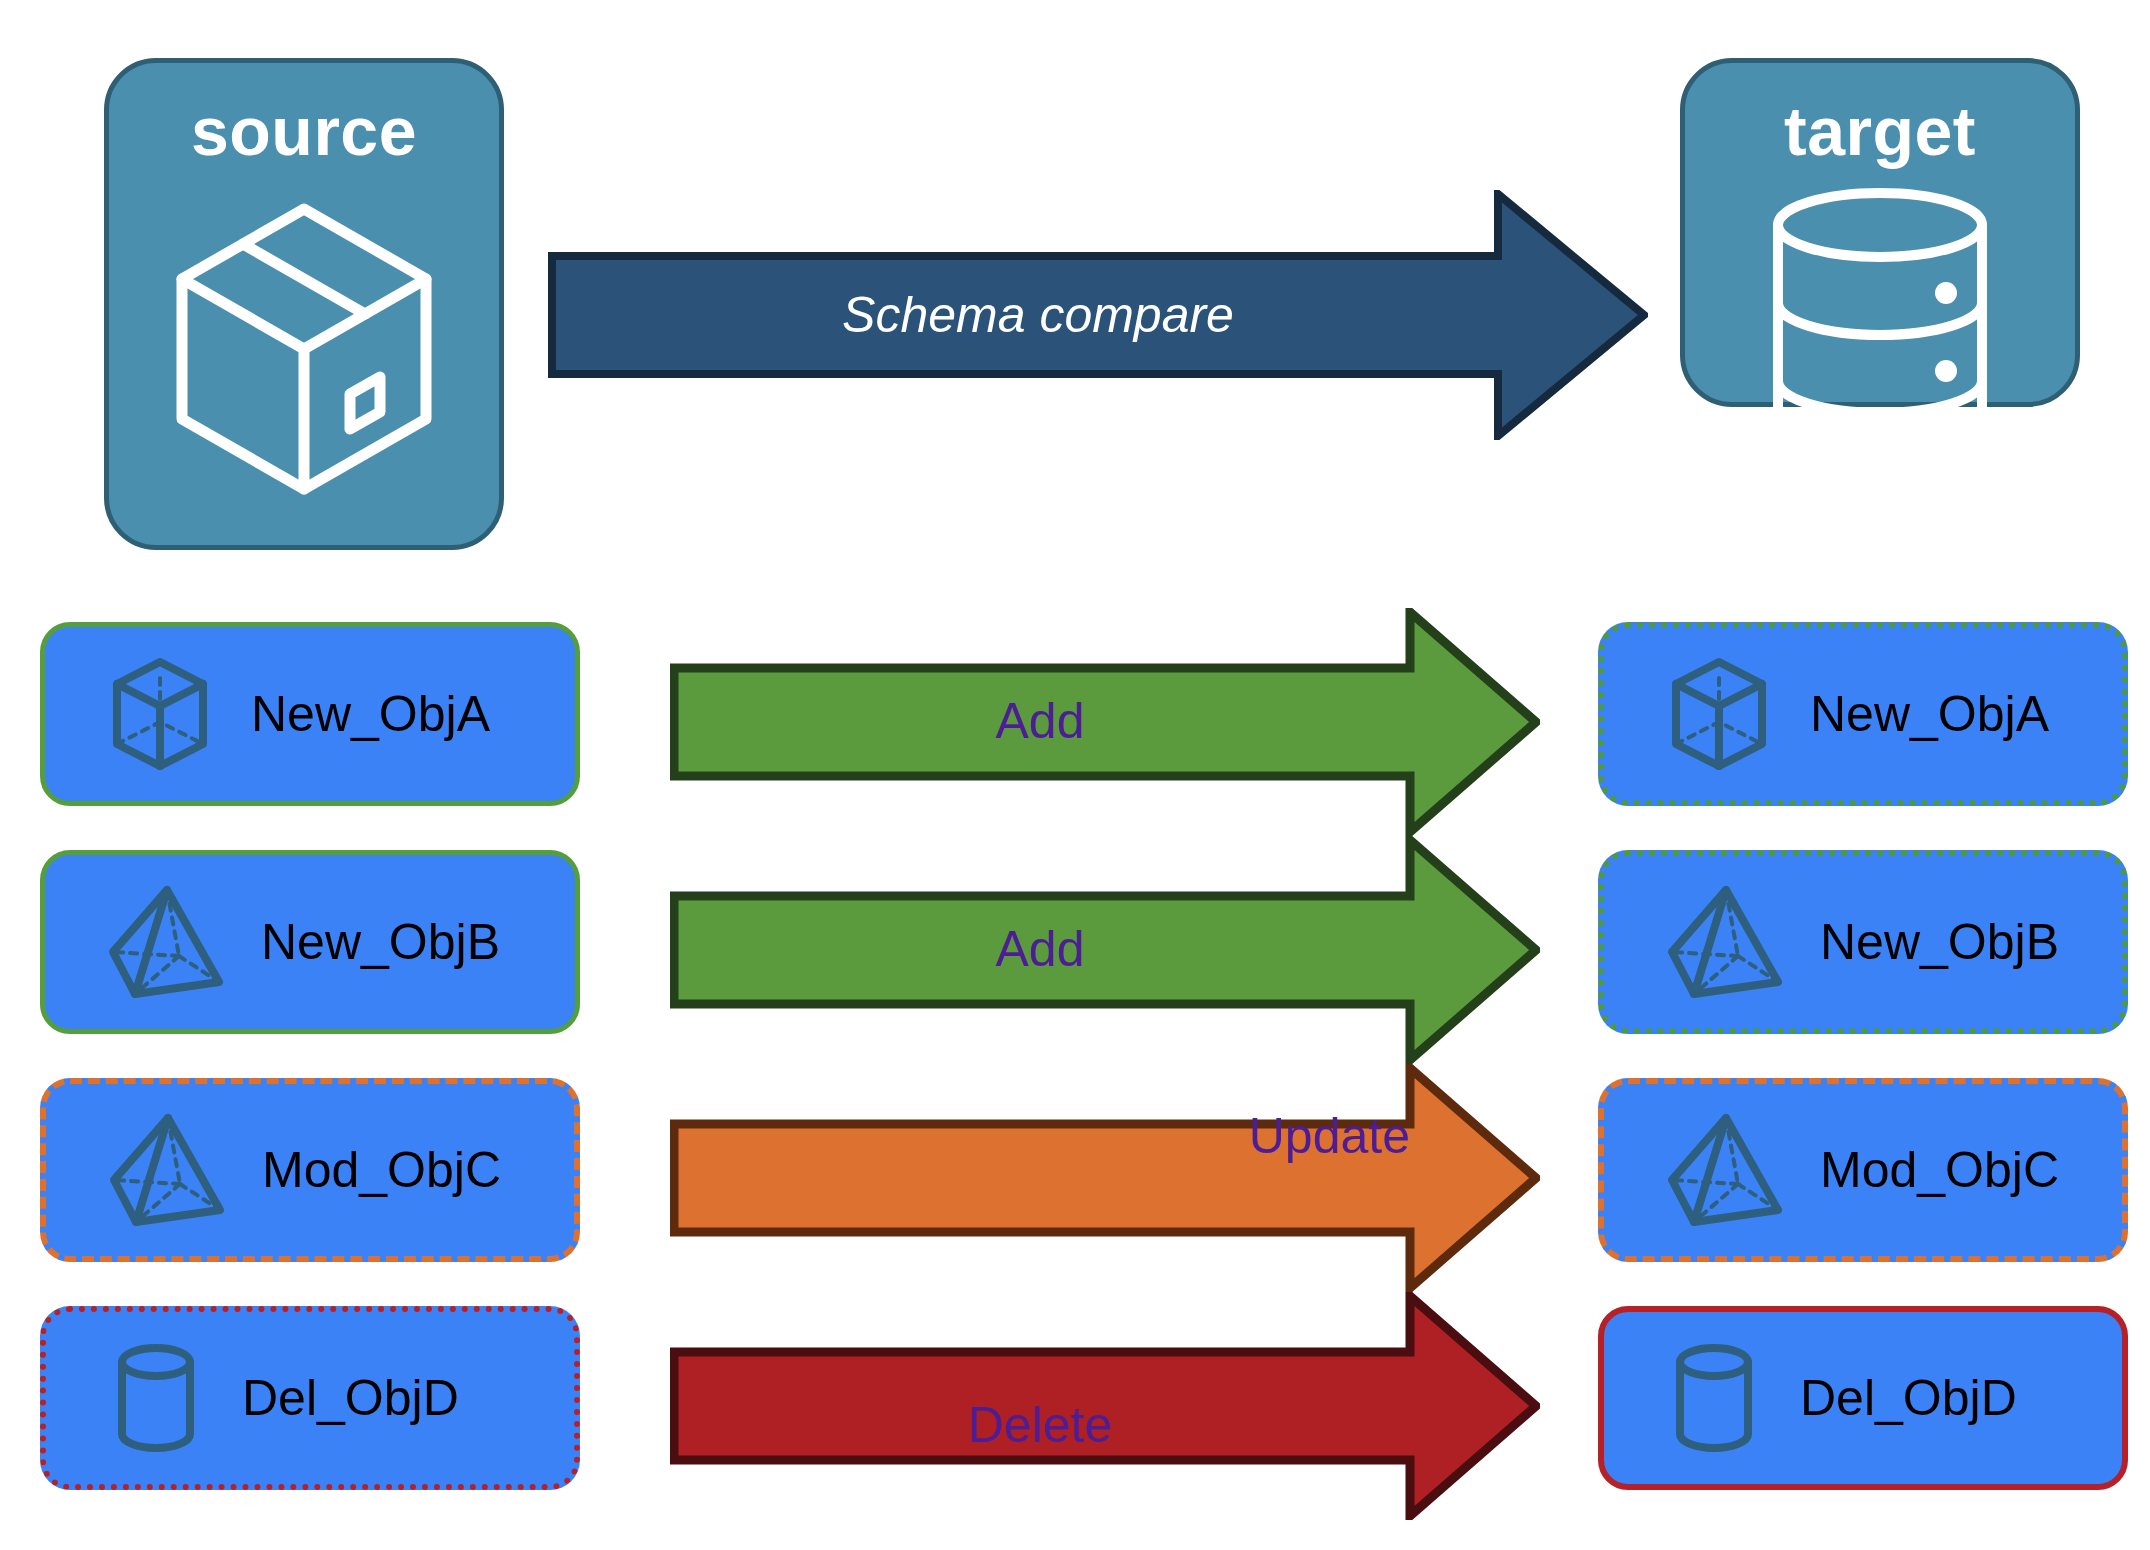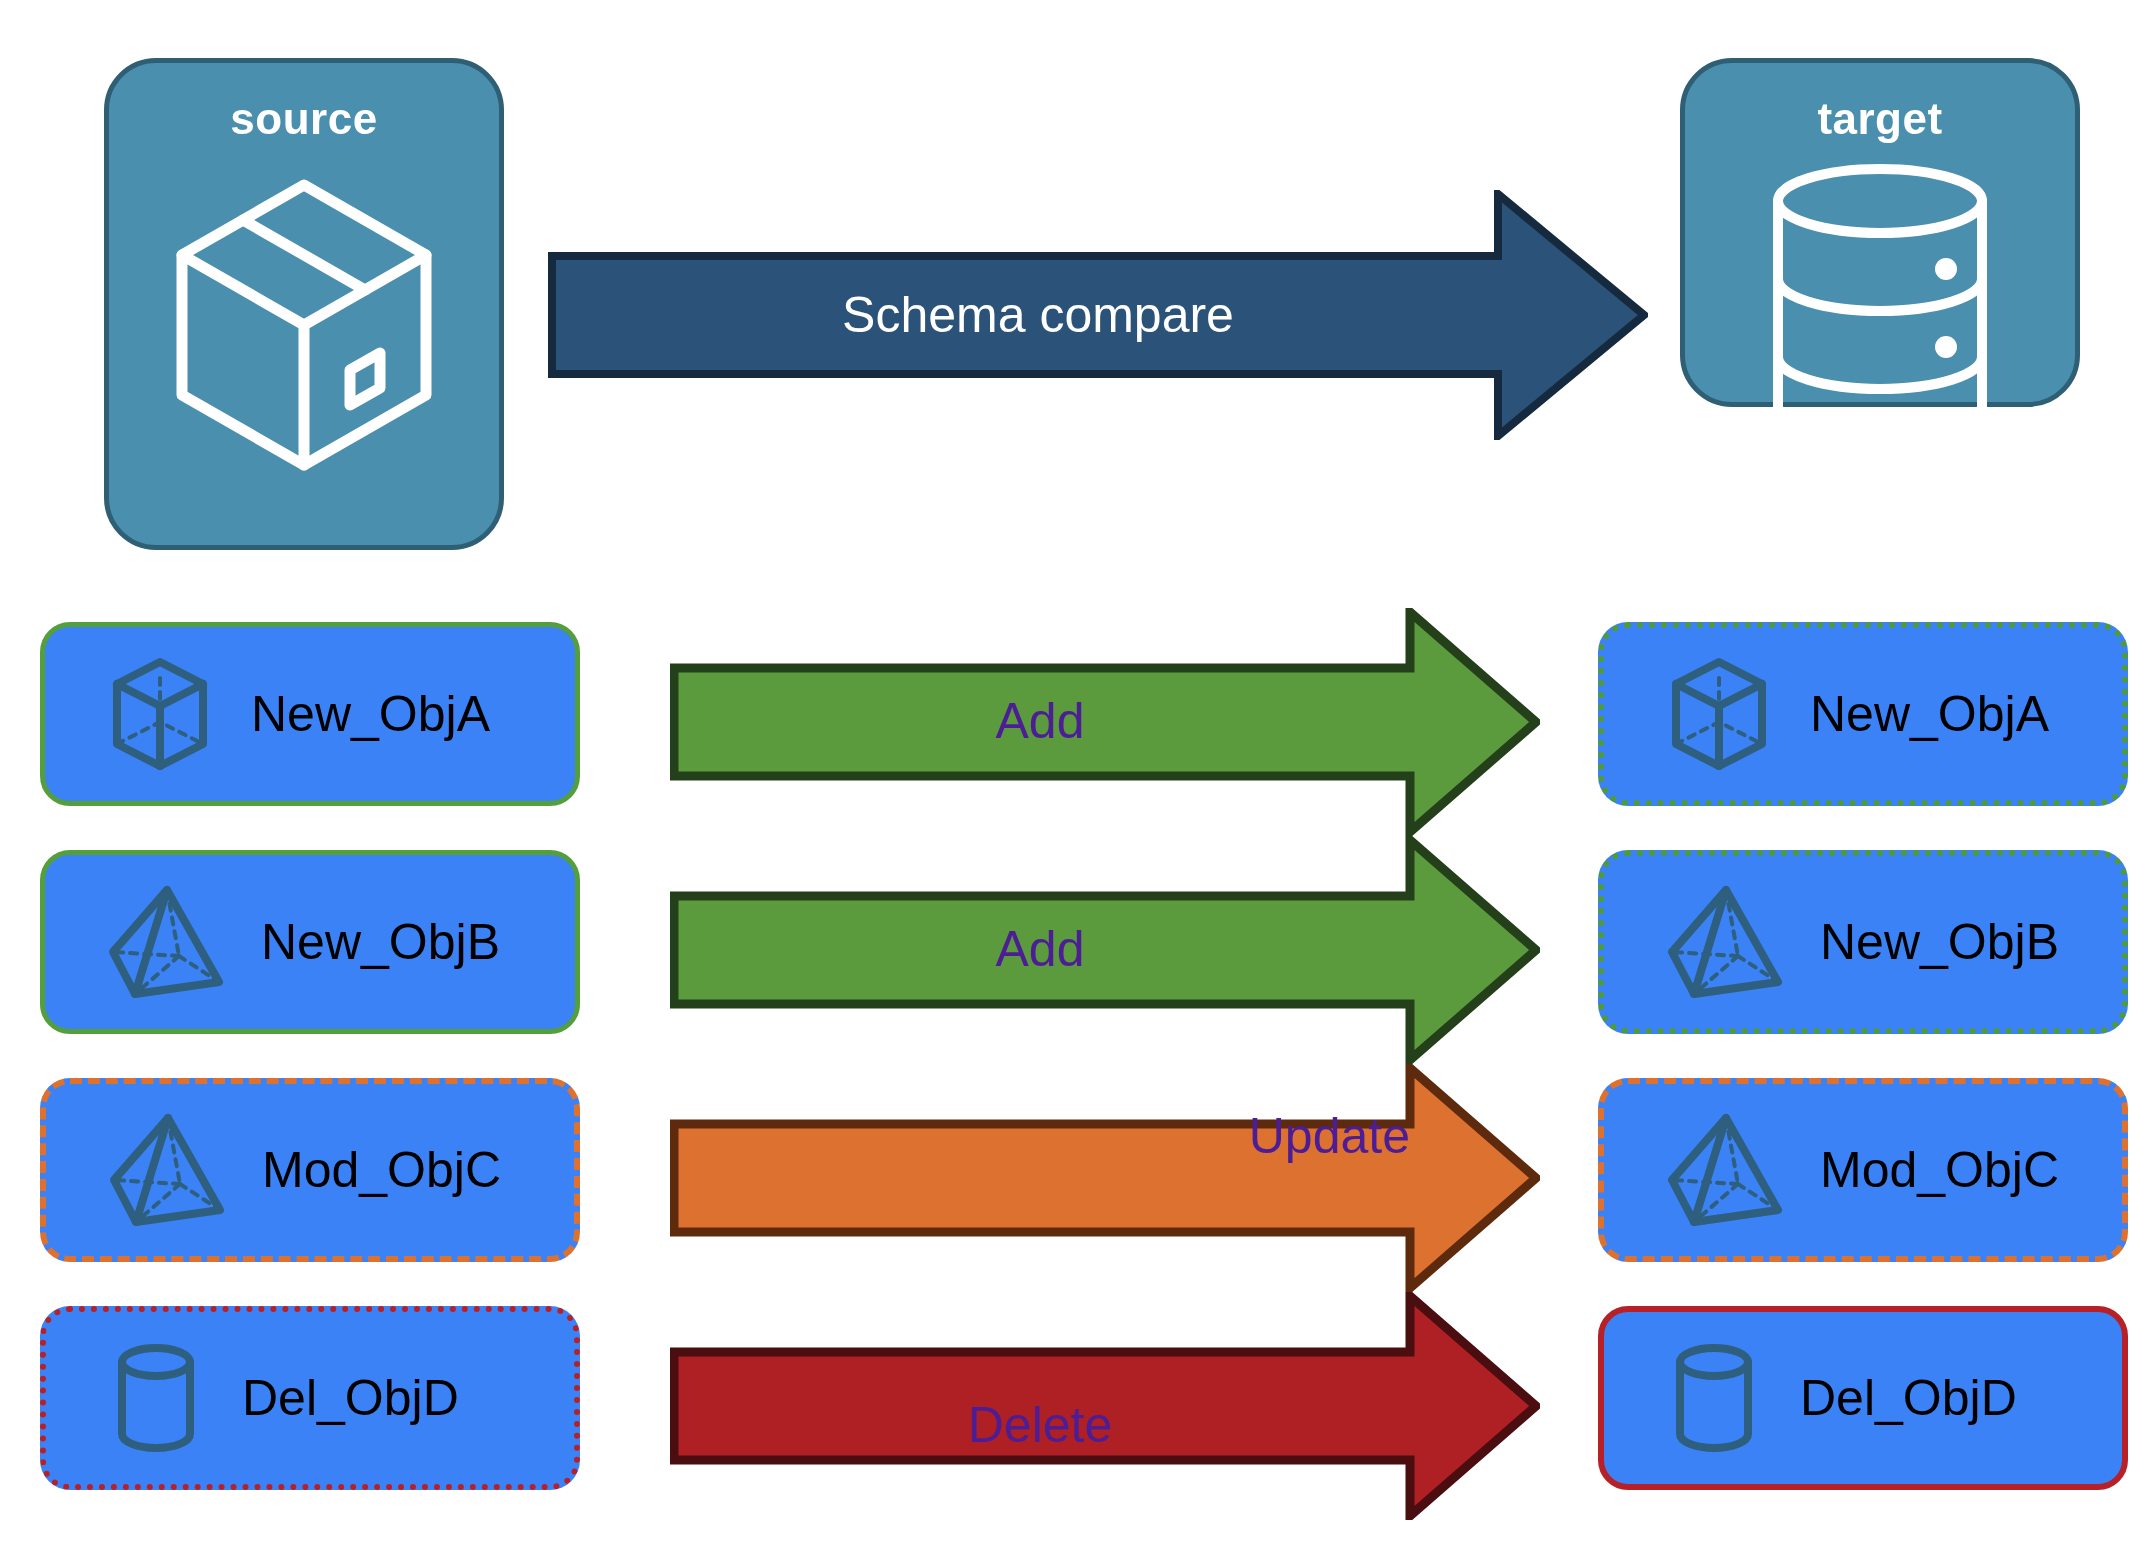--- a/index.html
+++ b/index.html
@@ -20,21 +20,21 @@
     position: absolute;
     border-radius: 52px;
     background: #4A8FAD;
     border: 5px solid #2E5F75;
     box-sizing: border-box;
     display: flex;
     flex-direction: column;
     align-items: center;
   }
   .endpoint-title {
-    font-size: 44px;
+    font-size: 68px;
     font-weight: bold;
     color: #ffffff;
     letter-spacing: 0.5px;
     margin-top: 34px;
     line-height: 1.0;
   }
   .endpoint-icon {
     margin-top: 16px;
   }
   #endpoint-source { left: 104px;  top: 58px; width: 400px; height: 492px; }
@@ -54,20 +54,21 @@
     font-size: 46px;
     white-space: nowrap;
     pointer-events: none;
   }
   #schema-arrow-label {
     left: 548px;
     top: 286px;
     width: 980px;
     text-align: center;
     font-size: 50px;
+    font-style: italic;
   }
 
   
   .obj-card {
     position: absolute;
     box-sizing: border-box;
     border-radius: 30px;
     background: #3b82f6;
     display: flex;
     align-items: center;

